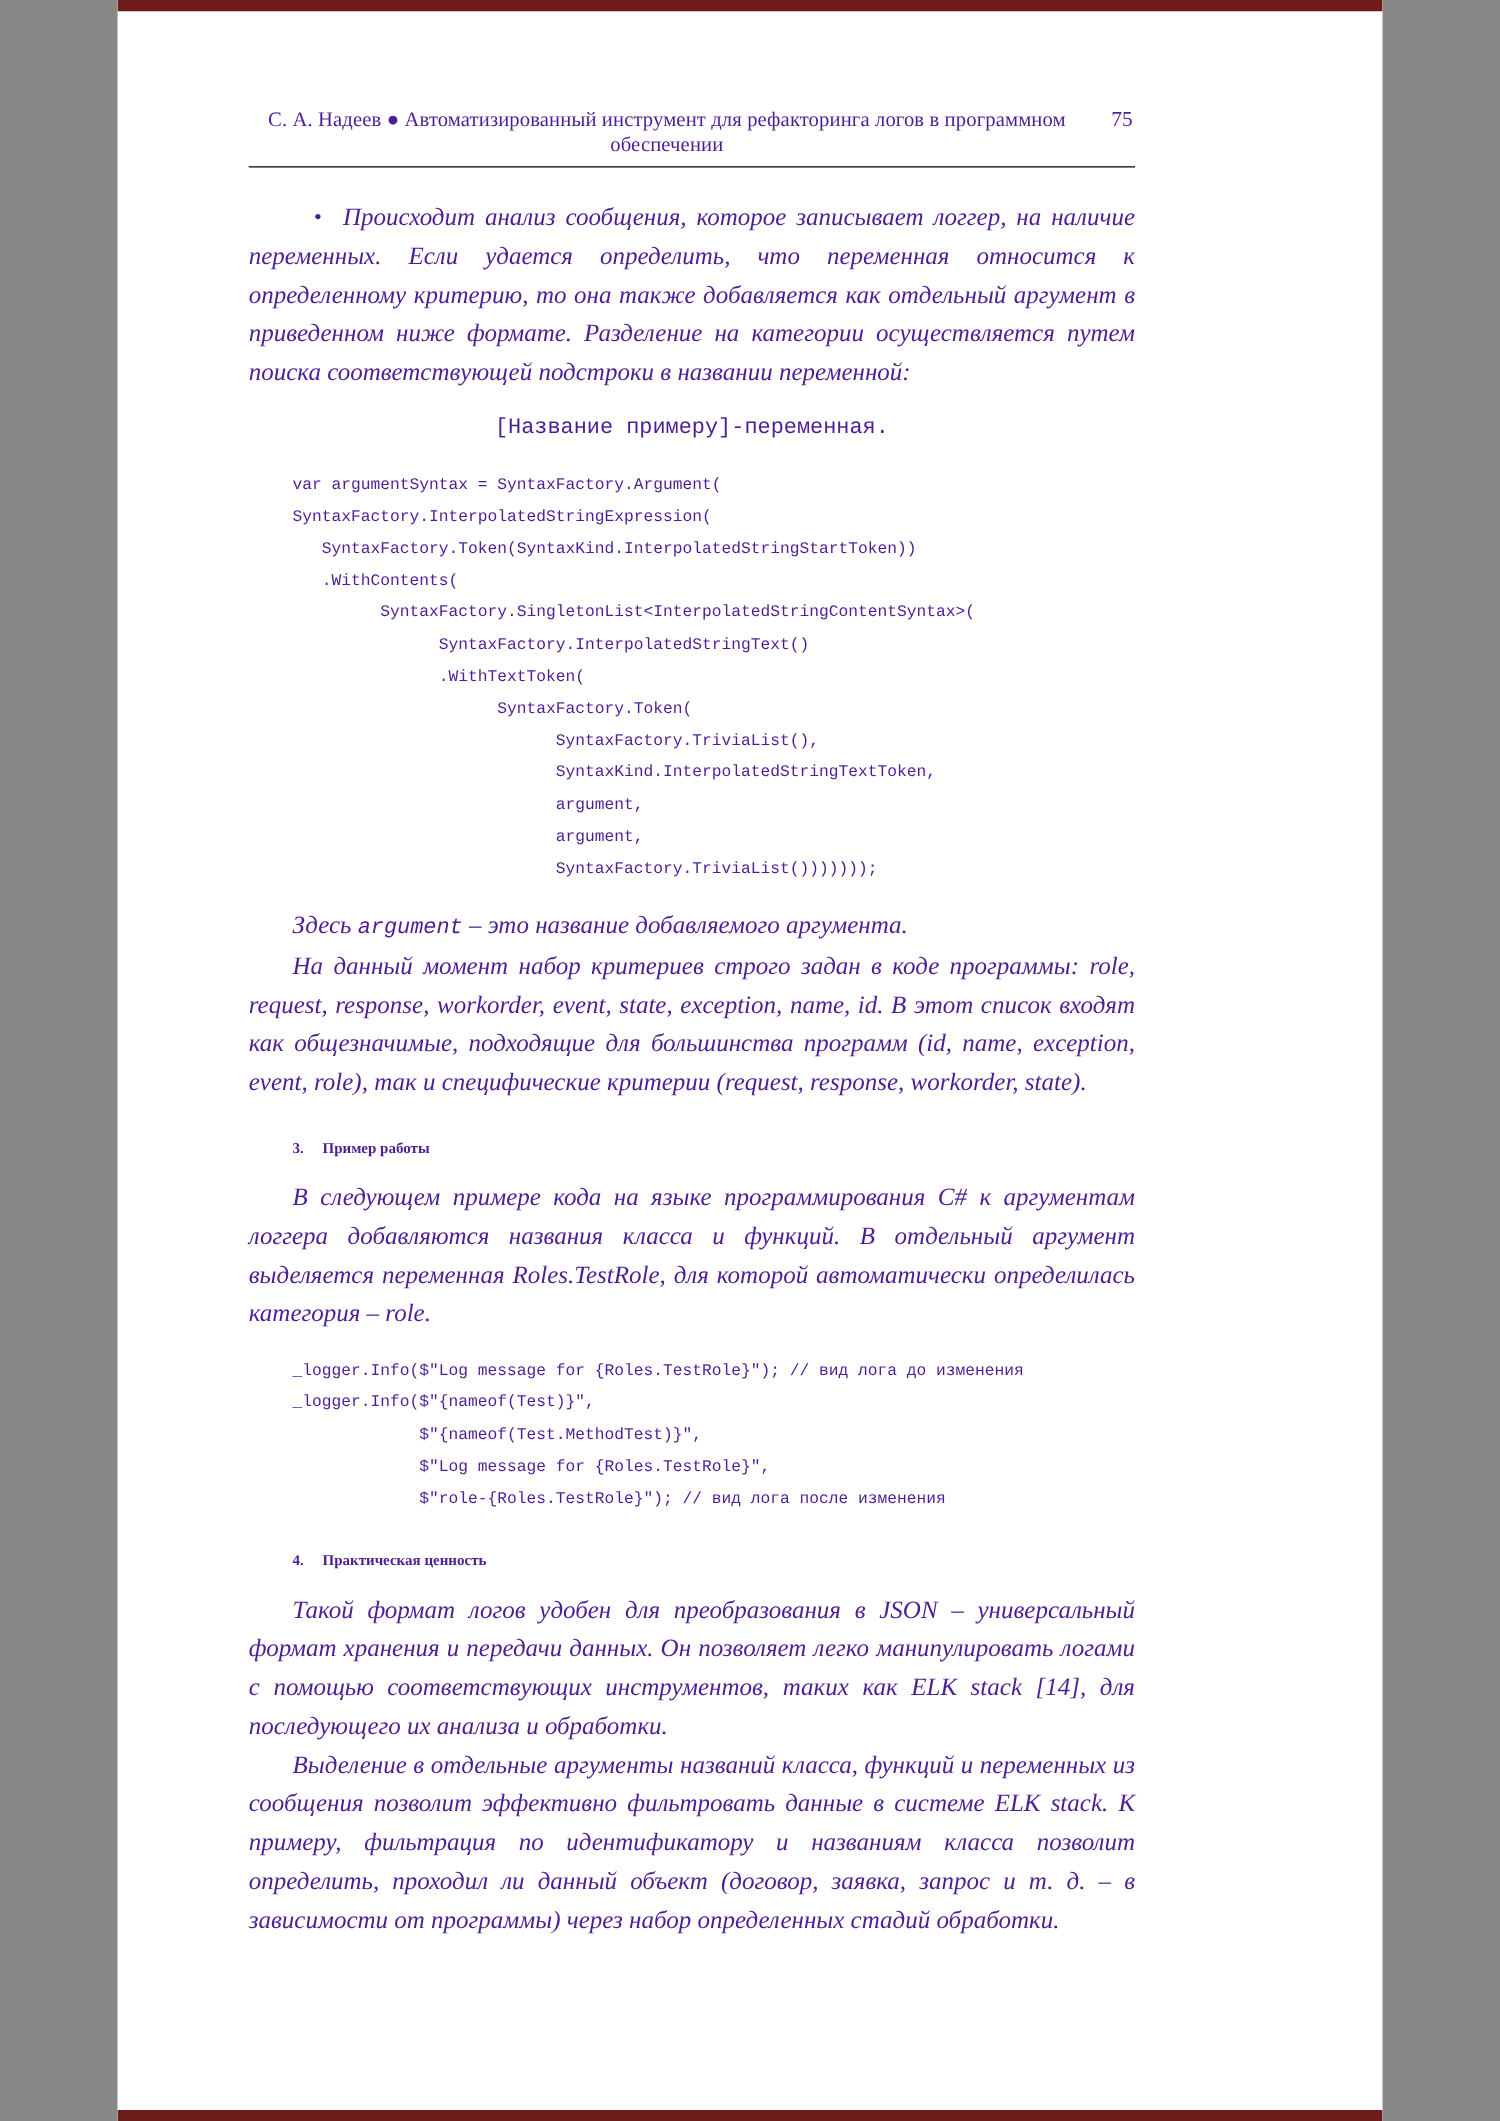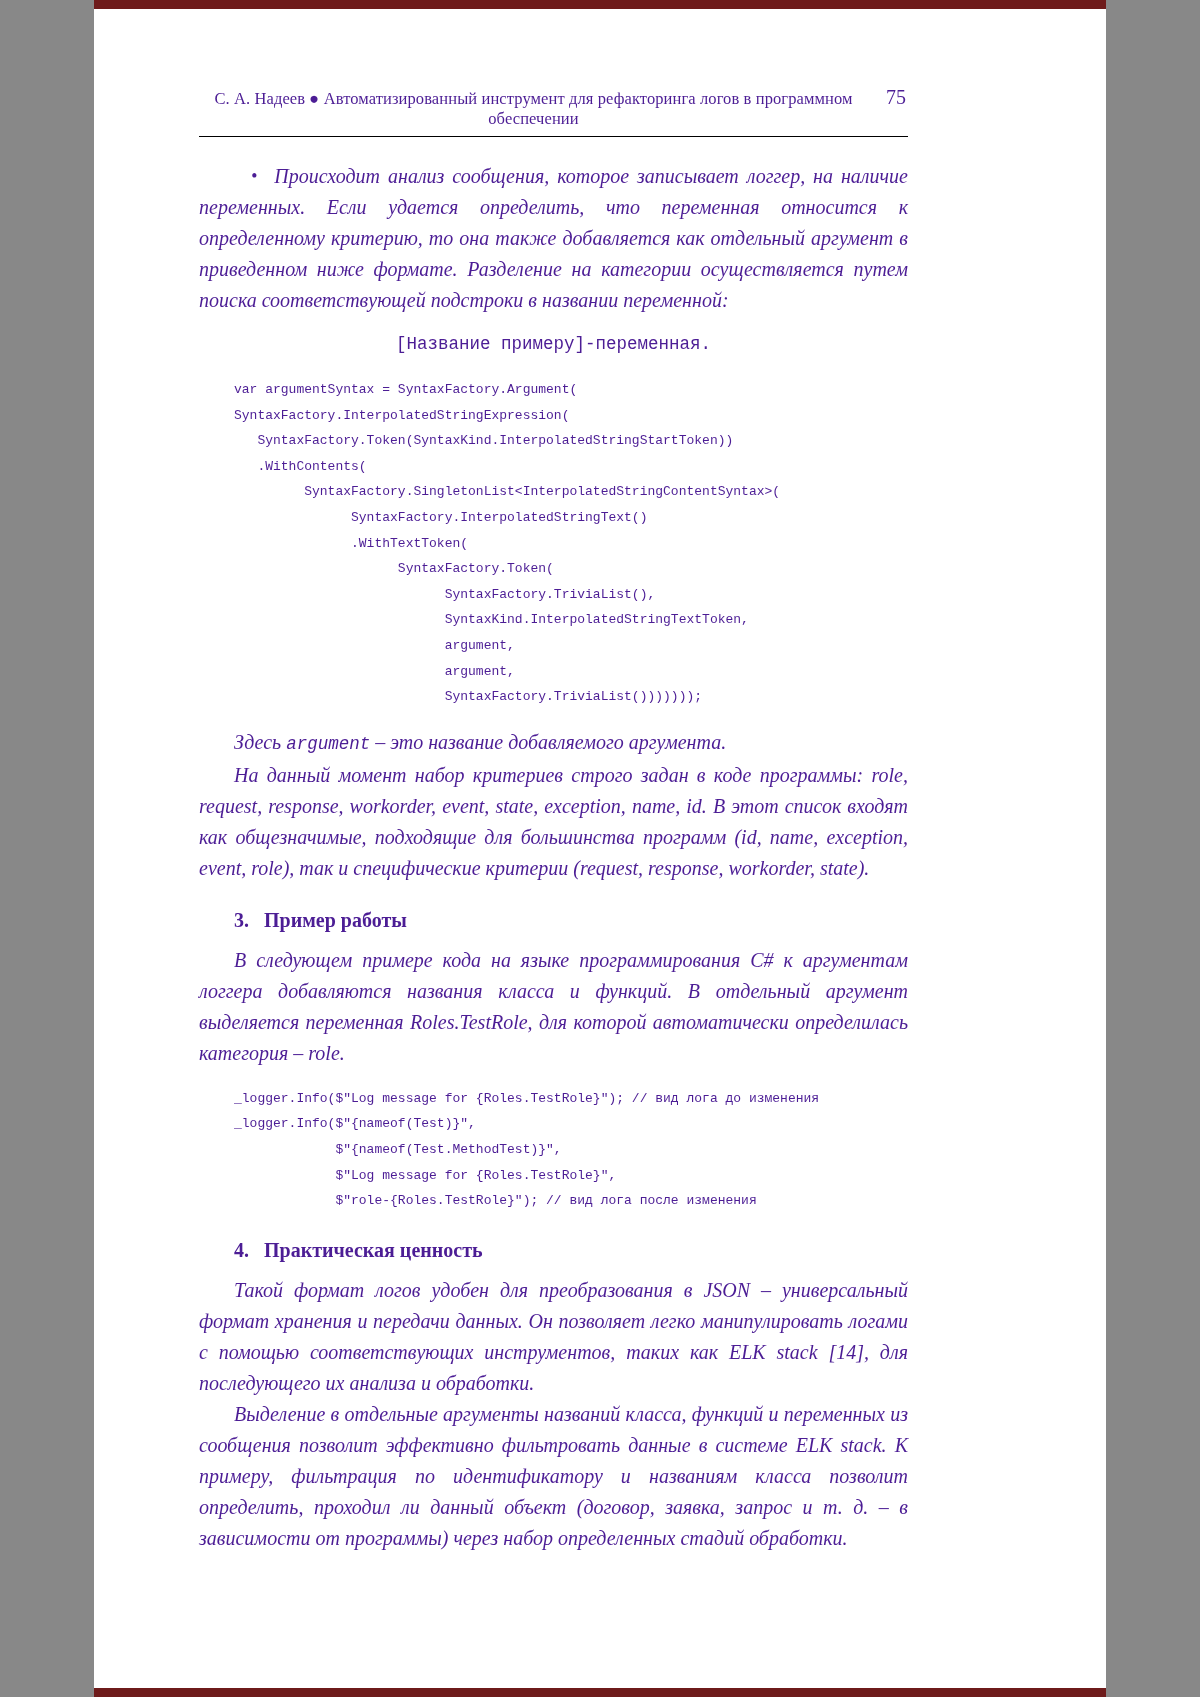--- a/index.html
+++ b/index.html
@@ -37,21 +37,21 @@
     border-bottom: 1.6px solid #000;
   }
   .running-title {
     flex: 1;
     text-align: center;
     letter-spacing: 0.1px;
   }
   .page-number {
     width: 40px;
     text-align: right;
-    font-size: 20px;
+    font-size: 17px;
   }
 
   
   .body-text {
     margin-top: 24px;
     font-size: 20px;
     line-height: 31px;
   }
   p.para {
     text-align: justify;
@@ -80,21 +80,21 @@
     white-space: pre;
     margin: 17px 0 17px 35px;
   }
 
   code.inline-code {
     font-family: "Liberation Mono", "DejaVu Sans Mono", monospace;
     font-size: 17.5px;
   }
 
   h3.section-heading {
-    font-size: 20px;
+    font-size: 12px;
     font-weight: bold;
     margin: 21px 0 9px 0;
     padding-left: 35px;
     text-indent: 0;
   }
   h3.section-heading .sec-num { margin-right: 15px; }
 </style>
 </head>
 <body>
 

